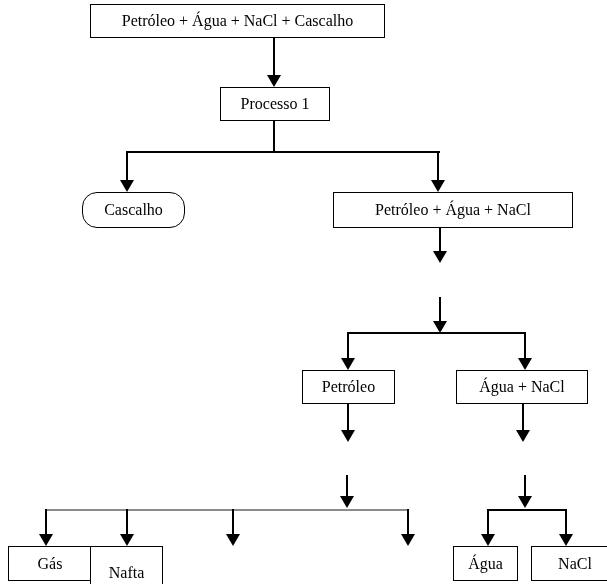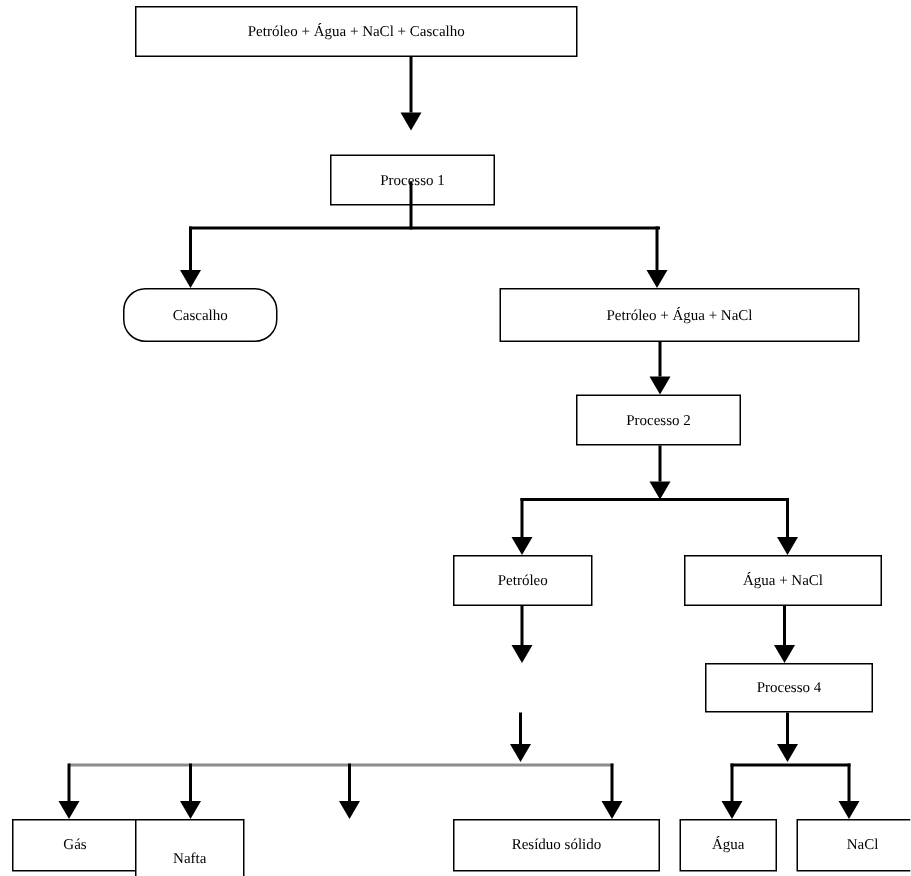--- a/index.html
+++ b/index.html
@@ -12,21 +12,21 @@
     color: #000000;
     overflow: hidden;
   }
   .node {
     position: absolute;
     border: 1.5px solid #000000;
     background: #ffffff;
     display: flex;
     align-items: center;
     justify-content: center;
-    font-size: 10px;
+    font-size: 16px;
     white-space: nowrap;
     box-sizing: border-box;
   }
   .vline, .hline {
     position: absolute;
     background: #000000;
   }
   .vline { width: 2px; }
   .hline { height: 2px; }
   .hline.gray { background: #8c8c8c; }
@@ -38,30 +38,27 @@
     border-right: 7px solid transparent;
     border-top: 12px solid #000000;
   }
 </style>
 </head>
 <body>
 
 <div id="canvas">
 
   <div class="node" style="left:90px;  top:4px;   width:295px; height:34px;">Petróleo + Água + NaCl + Cascalho</div>
-  <div class="node" style="left:220px; top:87px;  width:110px; height:34px;margin-top:16px;">Processo 1</div>
+  <div class="node" style="left:220px; top:87px;  width:110px; height:34px;">Processo 1</div>
   <div class="node" style="left:82px;  top:192px; width:103px; height:36px;border-radius:15px;">Cascalho</div>
   <div class="node" style="left:333px; top:192px; width:240px; height:36px;">Petróleo + Água + NaCl</div>
-  <div class="node" style="left:384px; top:263px; width:110px; height:34px;">Processo 2</div>
   <div class="node" style="left:302px; top:370px; width:93px;  height:34px;">Petróleo</div>
   <div class="node" style="left:456px; top:370px; width:132px; height:34px;">Água + NaCl</div>
-  <div class="node" style="left:470px; top:442px; width:112px; height:33px;">Processo 4</div>
   <div class="node" style="left:8px;   top:546px; width:84px;  height:35px;">Gás</div>
   <div class="node" style="left:90px;  top:546px; width:73px;  height:53px;">Nafta</div>
-  <div class="node" style="left:302px; top:546px; width:138px; height:35px;">Resíduo sólido</div>
   <div class="node" style="left:453px; top:546px; width:65px;  height:35px;">Água</div>
   <div class="node" style="left:531px; top:546px; width:88px;  height:35px;">NaCl</div>
 
   <div class="vline" style="left:273px; top:38px;  height:37px;"></div>
   <div class="arrow" style="left:267px; top:75px;"></div>
 
   <div class="vline" style="left:273px; top:121px; height:32px;"></div>
   <div class="hline" style="left:126px; top:151px; width:314px;"></div>
 
   <div class="vline" style="left:126px; top:151px; height:29px;"></div>

